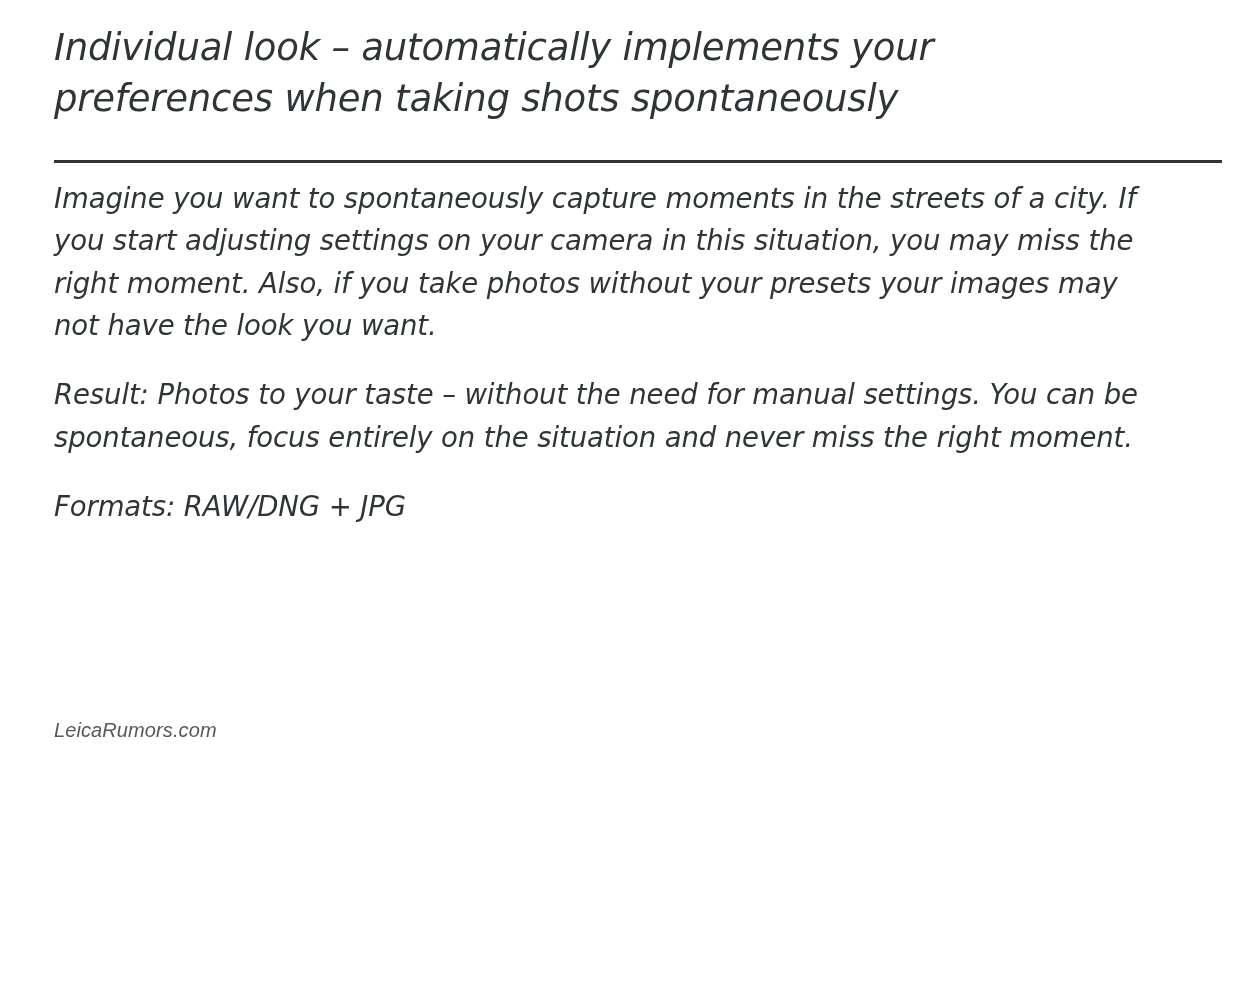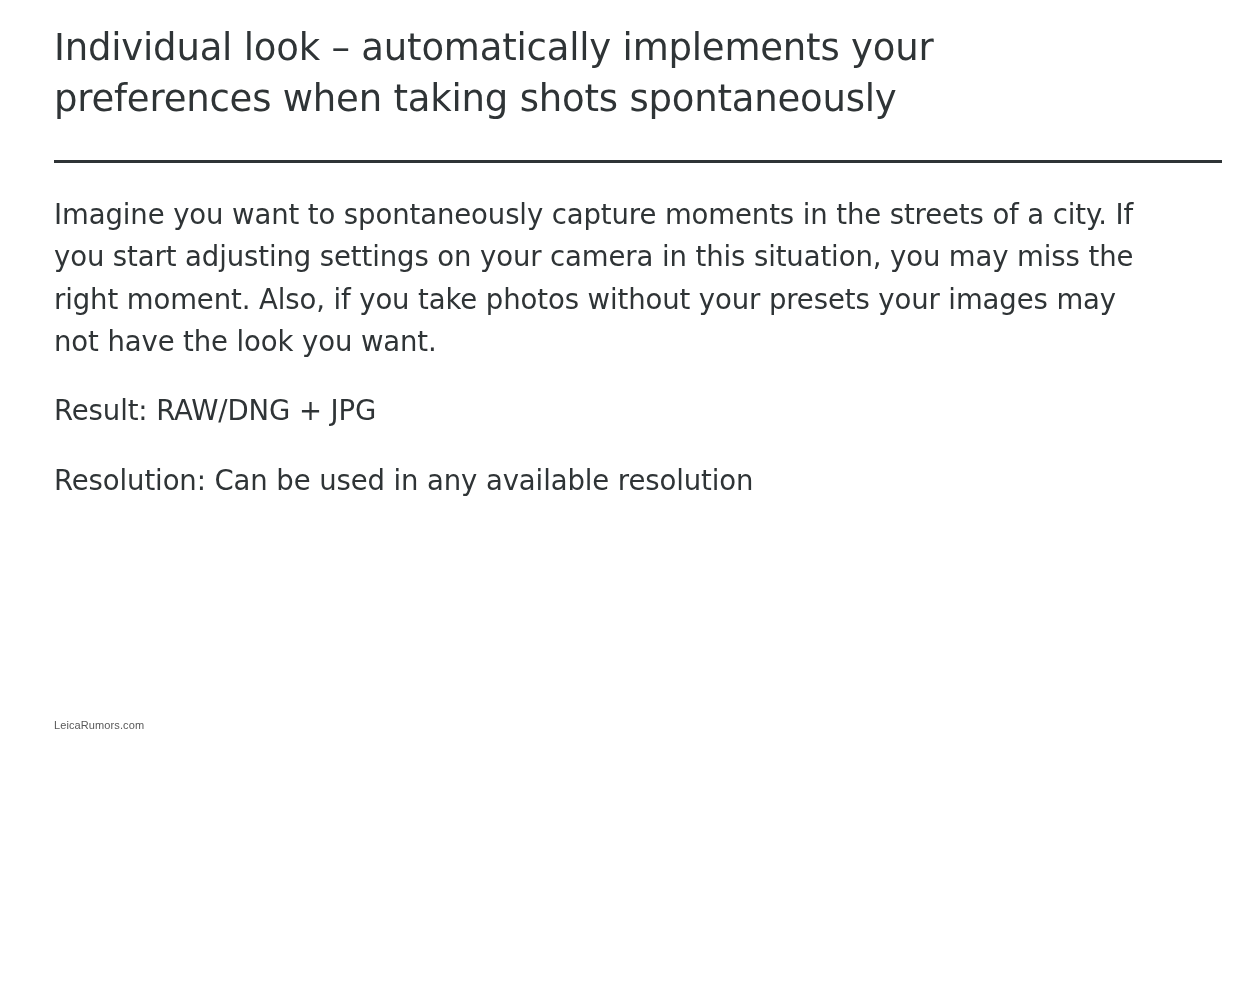--- a/index.html
+++ b/index.html
@@ -16,39 +16,40 @@
     position: relative;
   }
   .page {
     position: absolute;
     left: 0;
     top: 0;
     width: 1184px;
     height: 994px;
     box-sizing: border-box;
     padding: 22px 36px 0 54px;
+    font-style: italic;
   }
   .doc-title {
     font-size: 37px;
     line-height: 1.38;
     font-weight: 400;
     color: #2f3436;
     letter-spacing: -0.2px;
     margin: 0;
     max-width: 1110px;
   }
   .divider {
     margin-top: 36px;
     margin-bottom: 0;
     border: 0;
     border-top: 3px solid #2f3436;
     width: 1168px;
   }
   .body-block {
-    margin-top: 30px;
+    margin-top: 14px;
   }
   p.para {
     font-size: 27.5px;
     line-height: 1.54;
     color: #2f3436;
     margin: 0 0 27px 0;
     max-width: 1150px;
     font-weight: 400;
     letter-spacing: -0.1px;
   }
@@ -61,21 +62,21 @@
     line-height: 1;
     vertical-align: 1px;
     margin-right: 9px;
     color: #2f3436;
   }
   .watermark {
     position: absolute;
     left: 54px;
     top: 719px;
     font-family: "Liberation Sans", sans-serif;
-    font-size: 11px;
+    font-size: 20px;
     color: #4a4a4a;
     opacity: 0.92;
     letter-spacing: 0.1px;
     white-space: nowrap;
   }
 </style>
 </head>
 <body>
 
 <div class="page">
@@ -85,26 +86,26 @@
   <hr class="divider">
 
   <div class="body-block">
 
     <p class="para">
       <span>Imagine you want to spontaneously capture moments in the streets of a city. If you start adjusting settings on your camera in this situation, you may miss the right moment. Also, if you take photos without your presets your images may not have the look you want.</span>
     </p>
 
 
 
-
     <p class="para">
-      <span>Result: RAW/DNG + JPG</span>
+      <span>Result: Photos to your taste – without the need for manual settings. You can be spontaneous, focus entirely on the situation and never miss the right moment.</span>
     </p>
 
     <p class="para">
-      <span>Resolution: Can be used in any available resolution</span>
+      <span>Formats: RAW/DNG + JPG</span>
     </p>
+
 
   </div>
 
   <div class="watermark">LeicaRumors.com</div>
 
 </div>
 
 </body></html>

